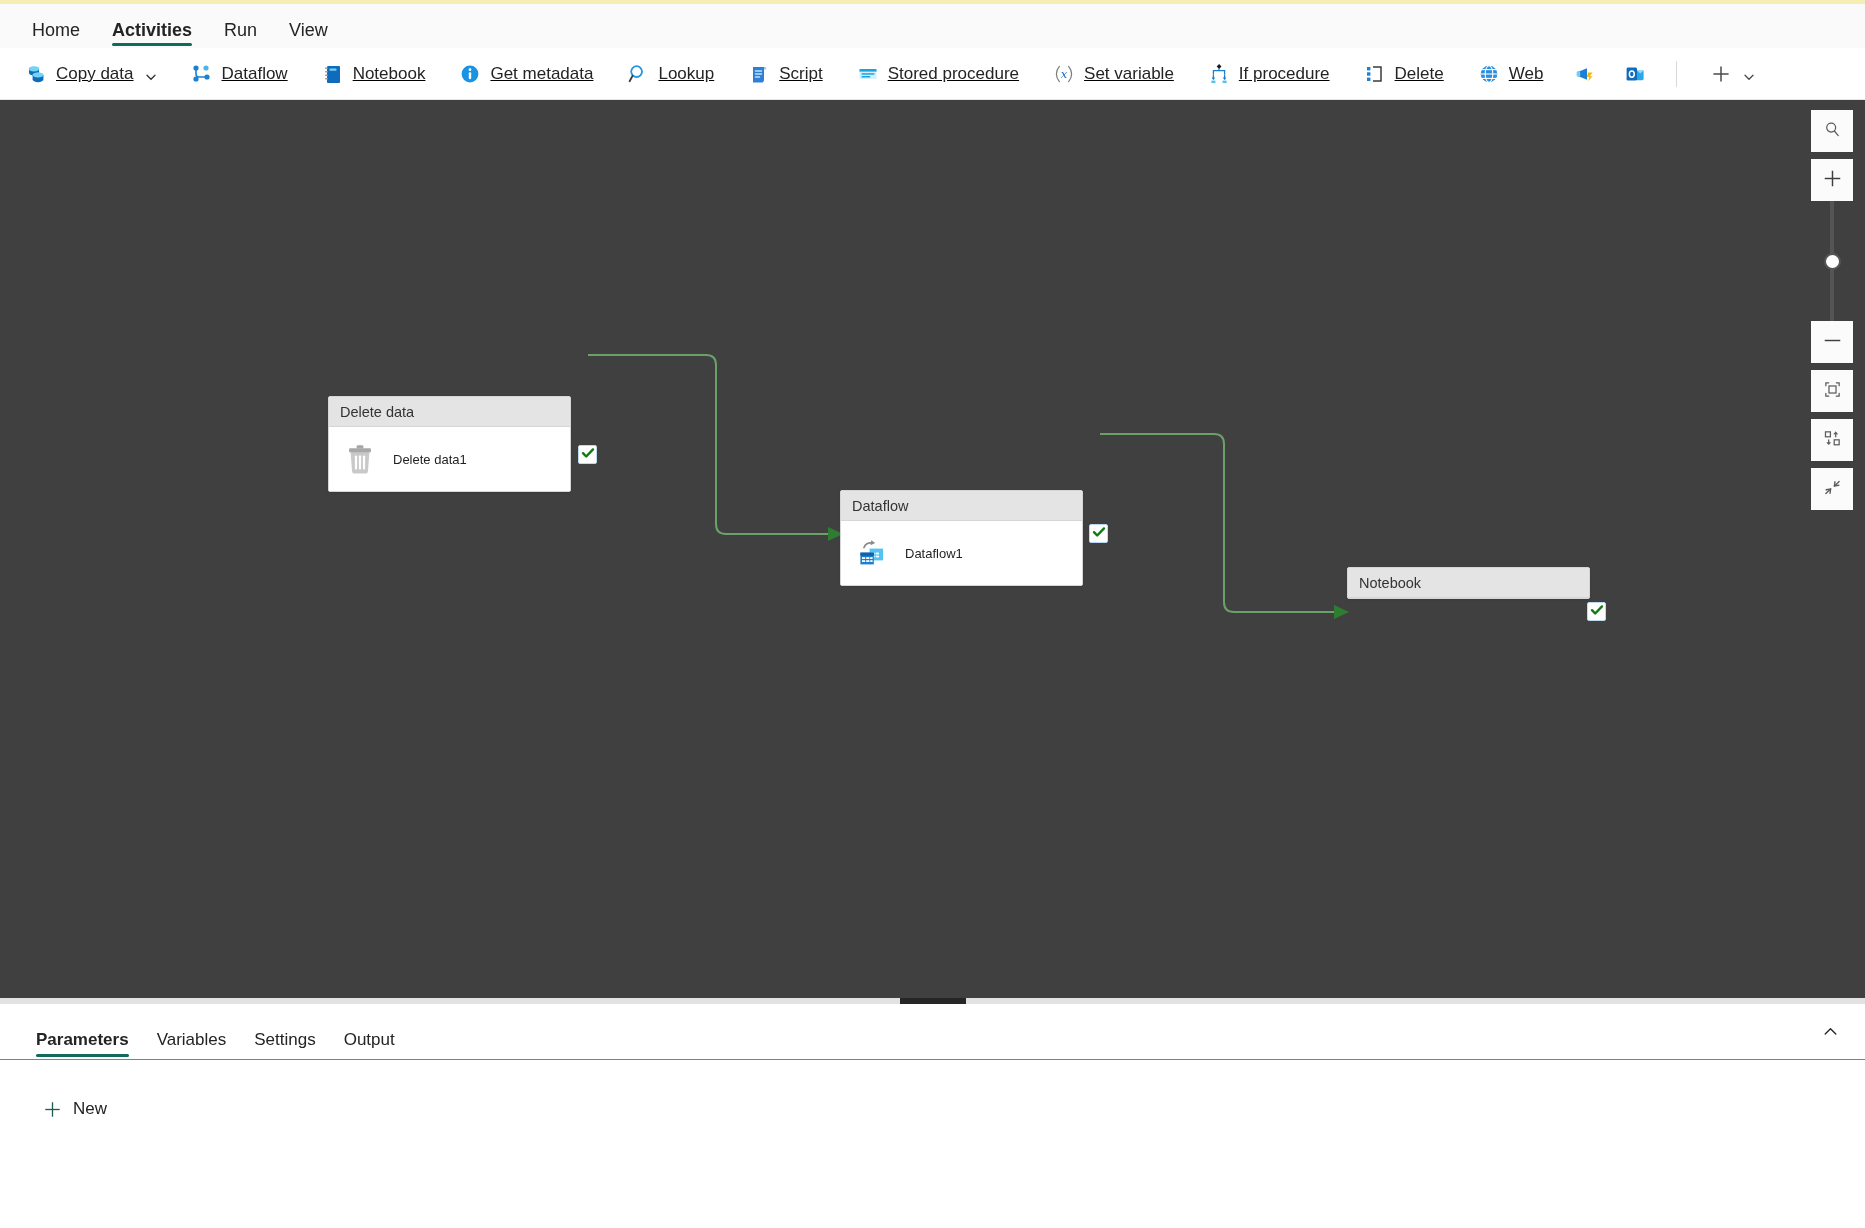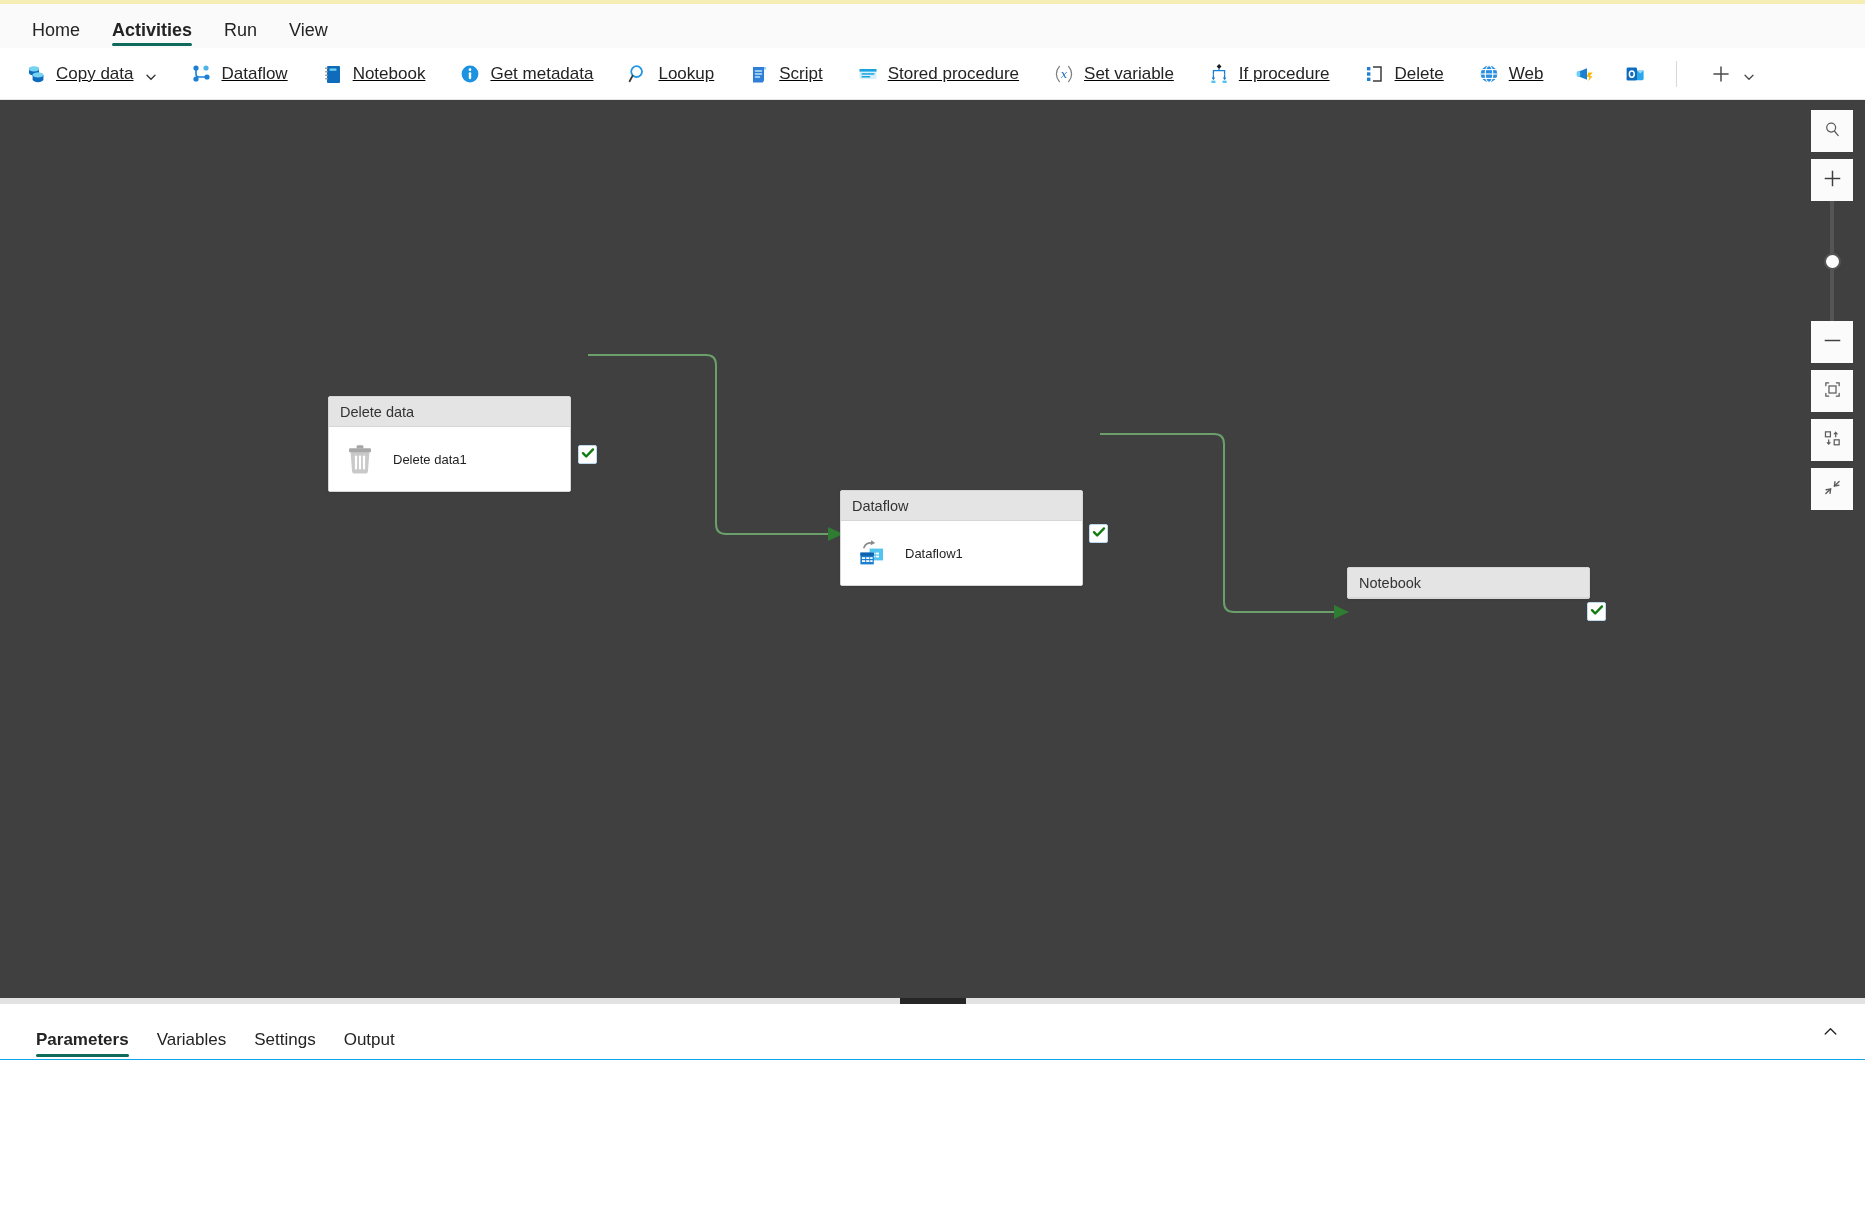--- a/index.html
+++ b/index.html
@@ -564,13 +564,24 @@
   </div>
 
   <div class="collapse-btn">
     <span>
       <svg viewBox="0 0 18 18" width="17" height="17">
           <path d="M3.4 11.6L9 6l5.6 5.6" stroke="#242424" stroke-width="1.4" fill="none" stroke-linecap="round" stroke-linejoin="round"></path>
         </svg>
     </span>
   </div>
 
+  <div class="newrow">
+    <div class="newbtn">
+      <span style="width:19px;height:19px;display:block;">
+        <svg viewBox="0 0 20 20" width="19" height="19">
+          <line x1="10" y1="2.4" x2="10" y2="17.6" stroke="#1f5d52" stroke-width="1.4"></line>
+          <line x1="2.4" y1="10" x2="17.6" y2="10" stroke="#1f5d52" stroke-width="1.4"></line>
+        </svg>
+      </span>
+      <span>New</span>
+    </div>
+  </div>
 </div>
 
 </body></html>

